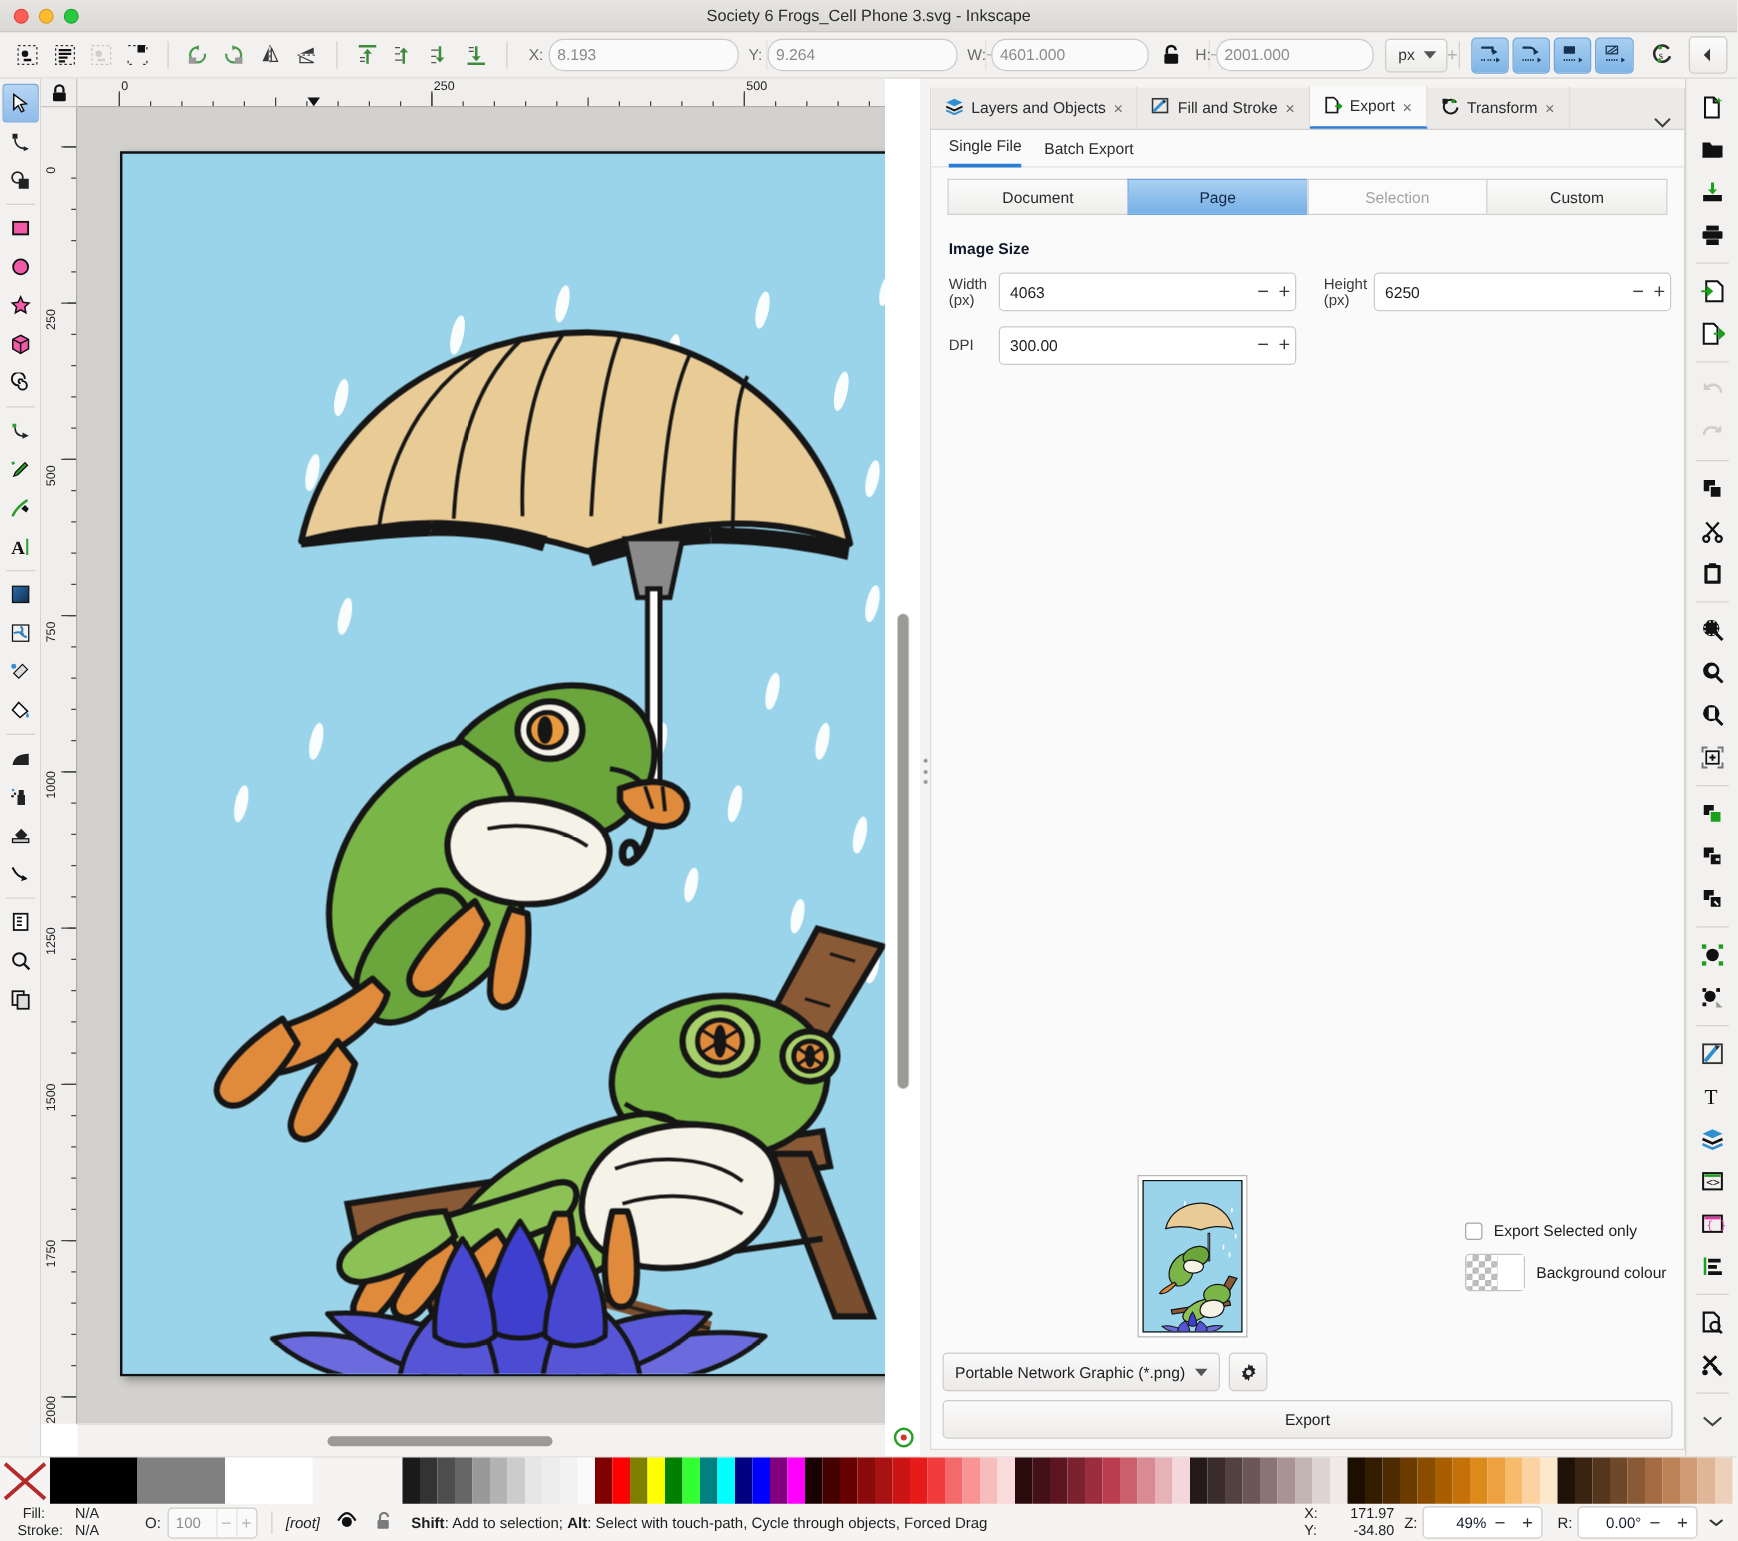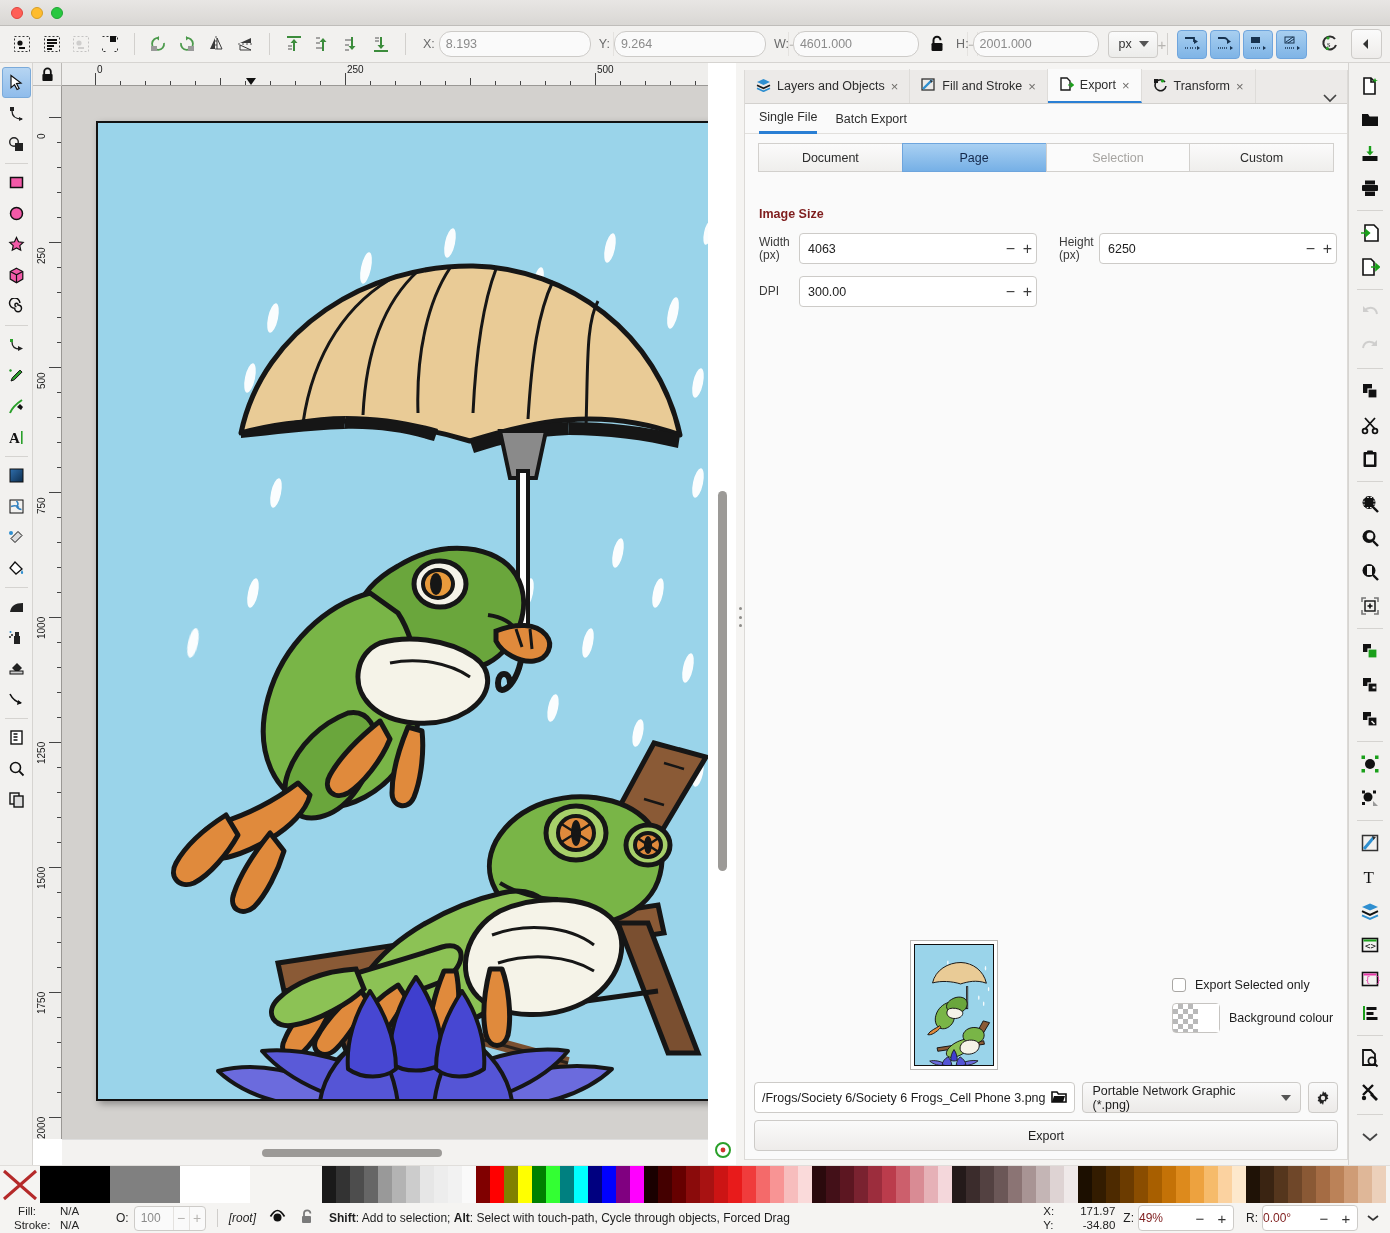--- a/index.html
+++ b/index.html
@@ -174,21 +174,21 @@
   .seg{
     flex:1;height:29px;display:flex;align-items:center;justify-content:center;
     font-size:12.5px;color:#2b2b2b;
     background:linear-gradient(#fbfbfb,#efeeec);
     border:1px solid #d2d0cd;border-right:0;
   }
   .seg:last-child{border-right:1px solid #d2d0cd;}
   .seg.sel{ background:linear-gradient(#a9d0f2,#76b0e6); border-color:#6ea5dd; color:#14284a;}
   .seg.off{ color:#a6a4a1; background:#fbfbfb;}
 
-  .sect-title{ margin:35px 0 0 14px; font-size:12.5px; font-weight:bold; color:#7f1d1d; }
+  .sect-title{ margin:20px 0 0 14px; font-size:12.5px; font-weight:bold; color:#0f172a; }
 
   .row{ display:flex;align-items:center;margin:12px 0 0 14px; }
   .flab{ font-size:12px;color:#3a3a3a;line-height:13px;width:40px; }
   .tfield{
     display:flex;align-items:center;height:31px;width:238px;
     border:1px solid #cdcbc8;border-radius:4px;background:#fff;
   }
   .tfield input{
     flex:1;border:0;outline:none;background:transparent;height:28px;
     font-family:"Liberation Sans",sans-serif;font-size:12.5px;color:#1d1d1d;padding:0 8px;
@@ -284,35 +284,36 @@
   .hint b{font-weight:bold;}
   .coords{ margin-left:auto;font-size:11.5px;color:#1d1d1d;line-height:14px; }
   .coord-row{display:flex;}
   .coord-k{width:16px;}
   .coord-v{width:56px;text-align:right;}
   .zoomgrp{display:flex;align-items:center;gap:4px;margin-left:8px;}
   .zlbl{font-size:12px;color:#1d1d1d;}
   .zbox{
     display:flex;align-items:center;height:26px;border:1px solid #cdcbc8;border-radius:4px;background:#fff;
   }
-  .zbox span.v{width:50px;text-align:left;font-size:12px;color:#7f1d1d;}
+  .zbox span.v{width:50px;text-align:right;font-size:12px;color:#0f172a;}
   .zbox .pm{width:22px;height:24px;display:flex;align-items:center;justify-content:center;color:#333;font-size:15px;}
   .zchev{width:22px;display:flex;align-items:center;justify-content:center;}
 </style>
 </head>
 <body>
 
 <div class="app">
 
   <div class="titlebar">
     <div class="traffic">
       <div class="dot r"></div>
       <div class="dot y"></div>
       <div class="dot g"></div>
     </div>
+    <div class="title-text">Society 6 Frogs_Cell Phone 3.svg - Inkscape</div>
   </div>
 
   <div class="toolbar">
     <div style="width:8px"></div>
     <div class="tbi">
       <svg width="18" height="18" viewBox="0 0 18 18">
           <rect x="1.5" y="1.5" width="15" height="15" fill="none" stroke="#333" stroke-dasharray="2 2"></rect>
           <circle cx="7" cy="8" r="2.6" fill="#111"></circle>
           <path d="M6 12h6v2H6z" fill="#111"></path>
         </svg>
@@ -1045,29 +1046,20 @@
     </div>
     <div class="optrow">
       <div class="swatch">
           <div class="swatch-in"></div>
         </div>
       <span class="optlab">Background colour</span>
     </div>
   </div>
 
   <div class="pathrow">
-    <div class="pathbox">
-      <span class="p">/Frogs/Society 6/Society 6 Frogs_Cell Phone 3.png</span>
-      <span>
-        <svg width="16" height="15" viewBox="0 0 16 15">
-            <path d="M1 3h5l1.4 2H15v8H1z" fill="none" stroke="#111" stroke-width="1.6"></path>
-            <path d="M3 7h11l-2 6H1z" fill="#111"></path>
-          </svg>
-      </span>
-    </div>
     <div class="fmtbox">
       <span>Portable Network Graphic (*.png)</span>
       <i class="caret"></i>
     </div>
     <div class="gearbtn">
       <svg width="16" height="16" viewBox="0 0 16 16">
           <path d="M8 1l1 1.8 2-.6.4 2.1 2 .8-1.1 1.8 1.1 1.8-2 .8-.4 2.1-2-.6L8 15l-1-1.8-2 .6-.4-2.1-2-.8 1.1-1.8L2.6 7.1l2-.8L5 4.2l2 .6z" fill="#222"></path>
           <circle cx="8" cy="8" r="2.2" fill="#eceae8"></circle>
         </svg>
     </div>

